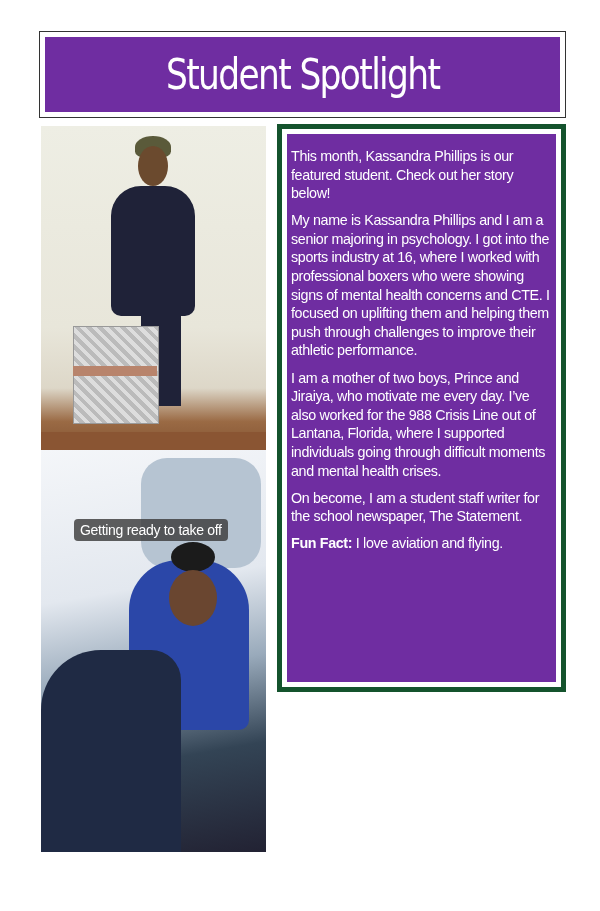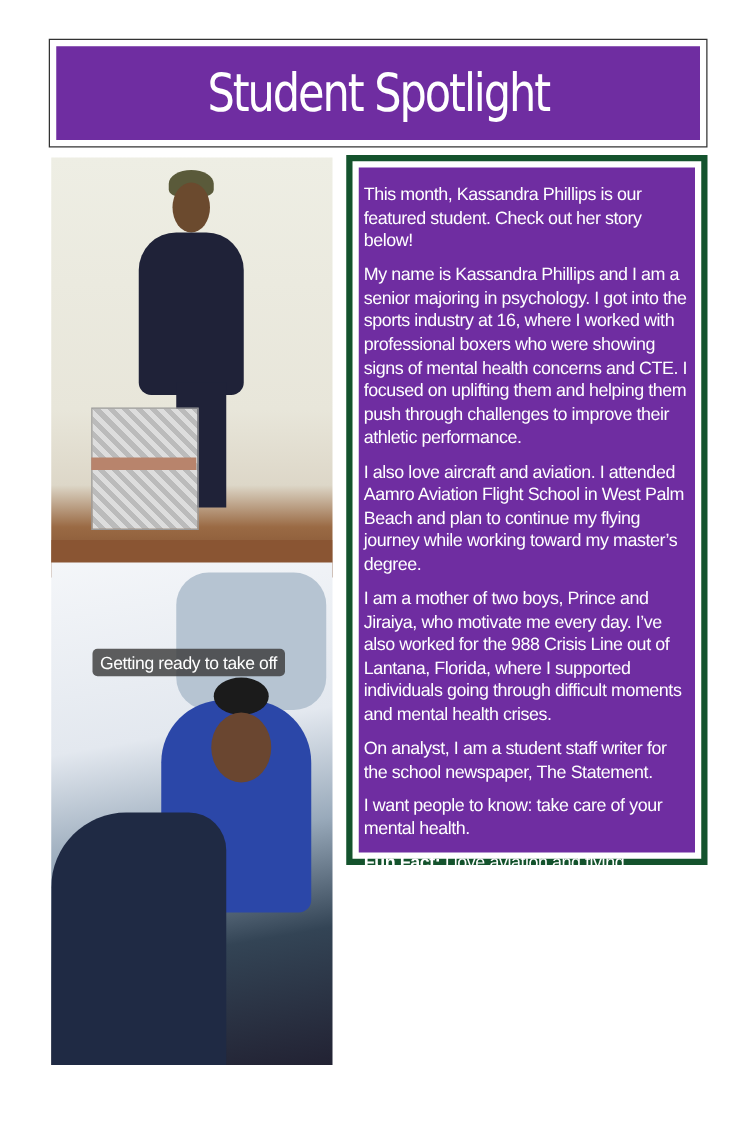--- a/index.html
+++ b/index.html
@@ -55,19 +55,17 @@
   <div class="p2-hair"></div>
   <div class="p2-face"></div>
   <div class="p2-cockpit"></div>
   <div class="caption">Getting ready to take off</div>
 </div>
 
 <div class="text-frame">
   <div class="text-panel">
     <p>This month, Kassandra Phillips is our featured student.  Check out her story below!</p>
     <p>My name is Kassandra Phillips and I am a senior majoring in psychology. I got into the sports industry at 16, where I worked with professional boxers who were showing signs of mental health concerns and CTE. I focused on uplifting them and helping them push through challenges to improve their athletic performance.</p>
-    <p>I also love aircraft and aviation. I attended Aamro Aviation Flight School in West Palm Beach and plan to continue my flying journey while working toward my master’s degree.</p>
     <p>I am a mother of two boys, Prince and Jiraiya, who motivate me every day. I’ve also worked for the 988 Crisis Line out of Lantana, Florida, where I supported individuals going through difficult moments and mental health crises.</p>
-    <p><span>On analyst, I am a student staff writer for the school newspaper, </span><span class="italic">The Statement</span><span>.</span></p>
-    <p>I want people to know: take care of your mental health.</p>
+    <p><span>On become, I am a student staff writer for the school newspaper, </span><span class="italic">The Statement</span><span>.</span></p>
     <p><span class="bold">Fun Fact:</span><span> I love aviation and flying.</span></p>
   </div>
 </div>
 
 </body></html>

